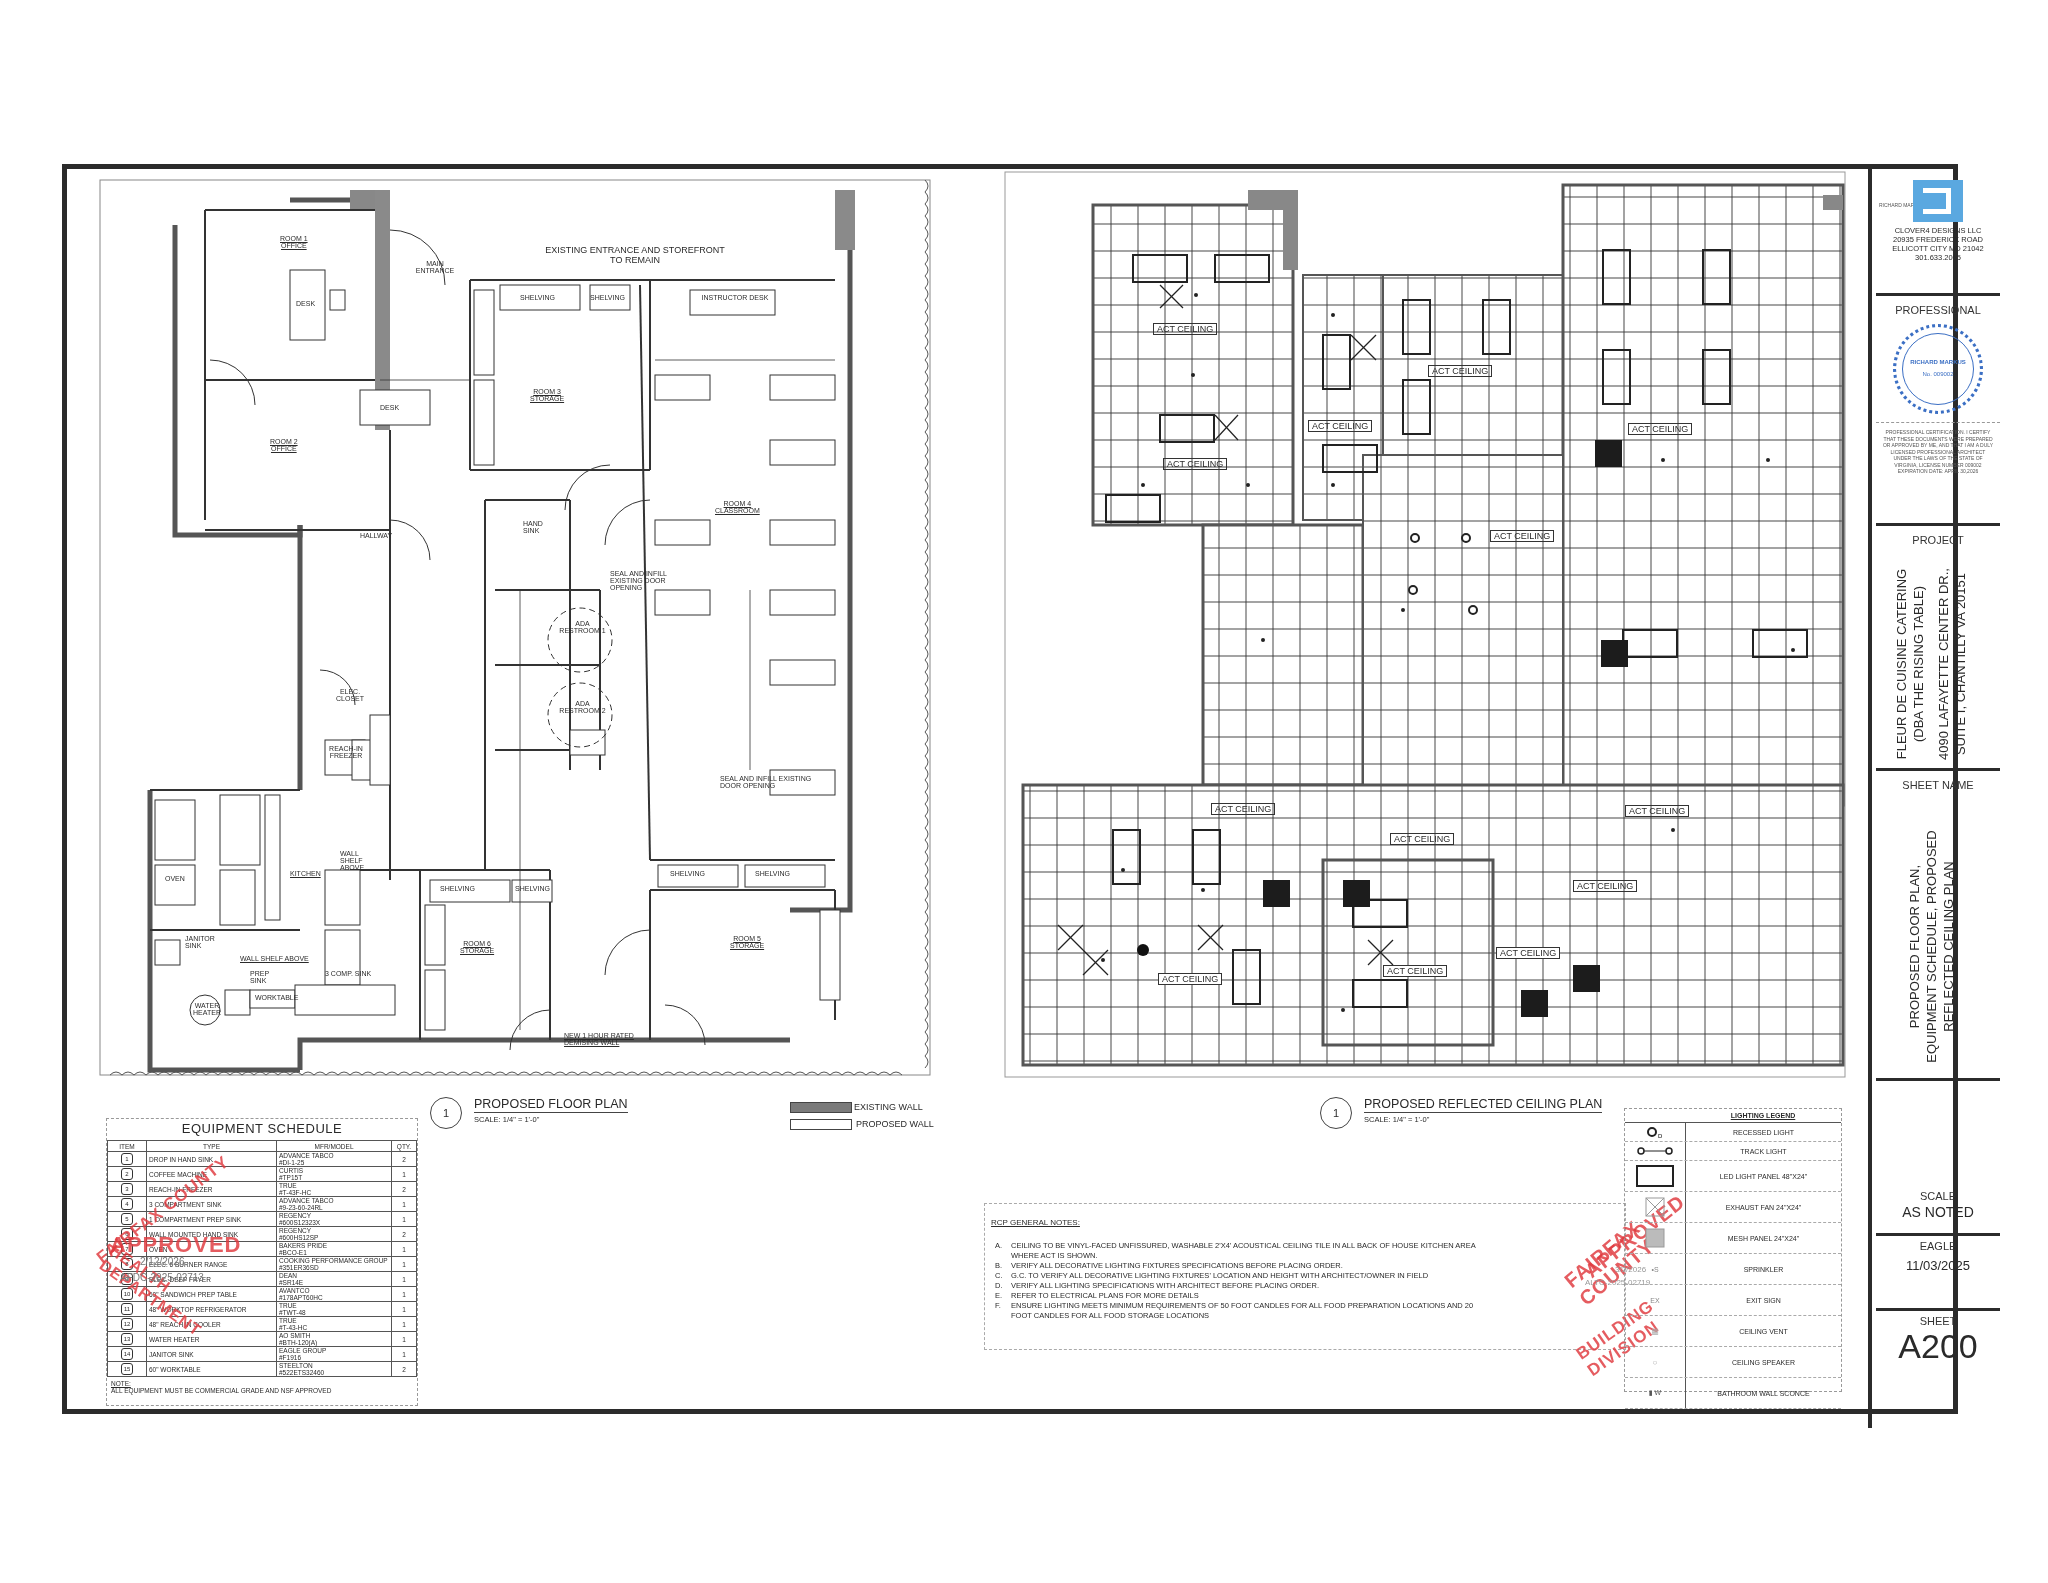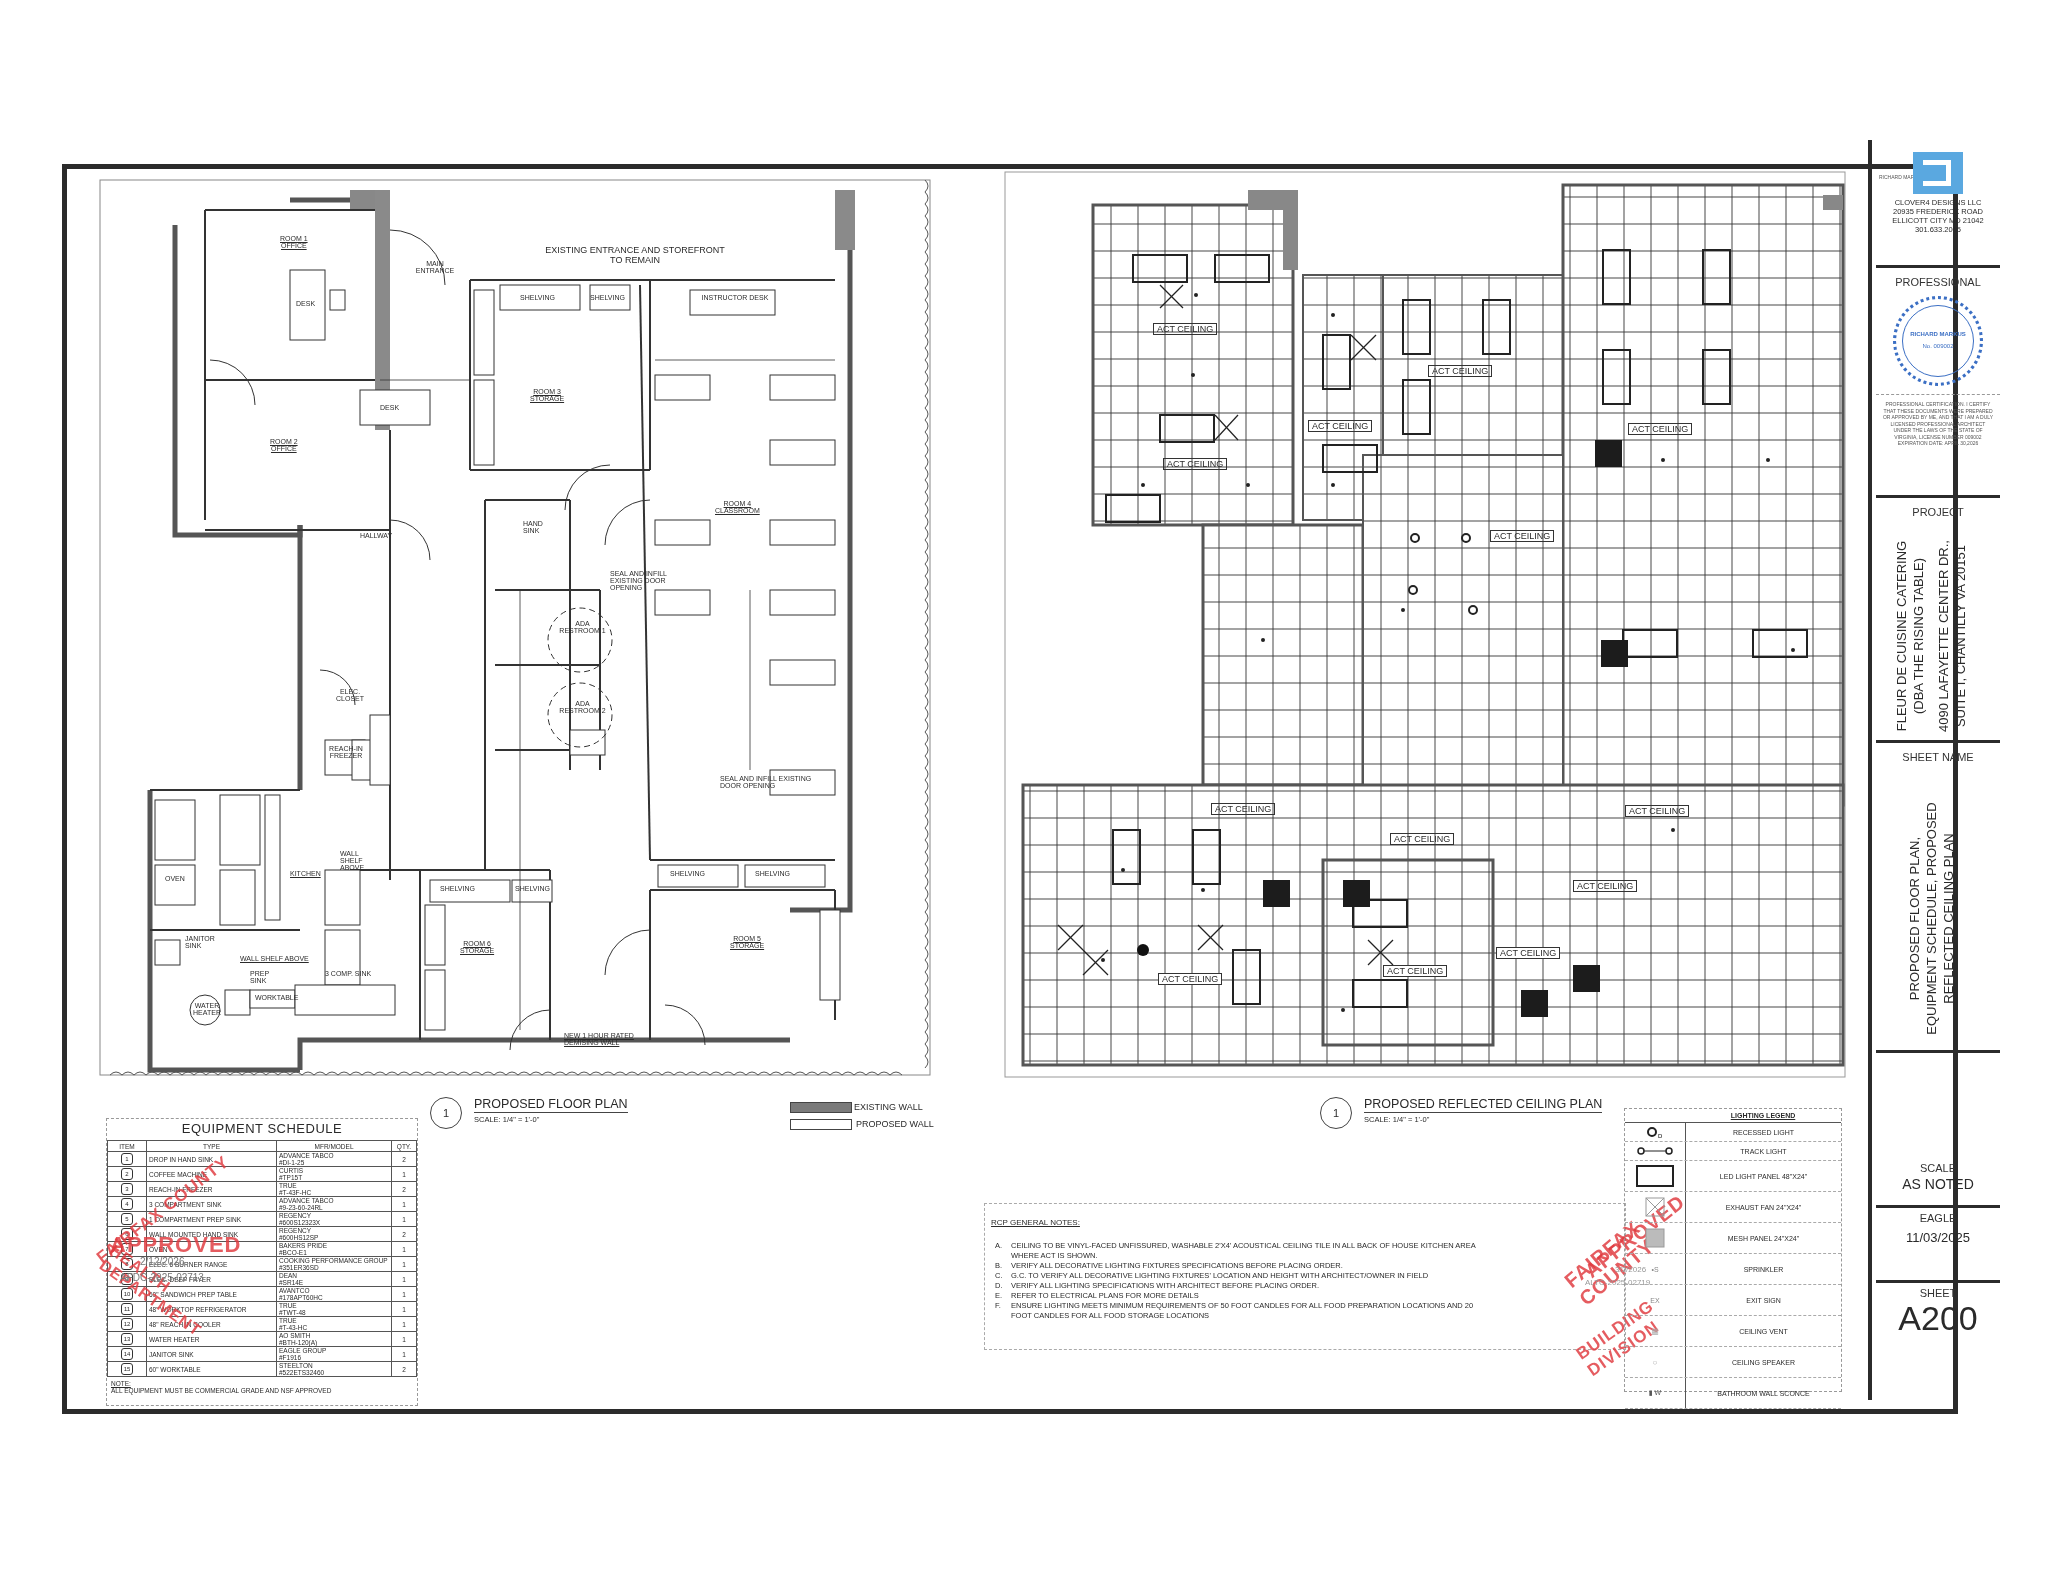--- a/index.html
+++ b/index.html
@@ -5,21 +5,21 @@
   html, body { margin: 0; padding: 0; }
   body {
     width: 2048px; height: 1583px; background: #ffffff; position: relative; overflow: hidden;
     font-family: "Liberation Sans", sans-serif; color: #2a2a2a;
   }
   .sheet { position: absolute; left: 62px; top: 164px; width: 1896px; height: 1250px; border: 5px solid #2b2b2b; box-sizing: border-box; background: #fff; }
   .abs { position: absolute; }
   svg { position: absolute; left: 0; top: 0; }
   .t { position: absolute; white-space: nowrap; }
   
-  .tb { position: absolute; left: 1868px; top: 140px; width: 124px; height: 1260px; border-left: 4px solid #2b2b2b; }
+  .tb { position: absolute; left: 1868px; top: 168px; width: 124px; height: 1260px; border-left: 4px solid #2b2b2b; }
   .tb-sec { position: absolute; left: 4px; width: 124px; border-bottom: 3px solid #2b2b2b; box-sizing: border-box; text-align: center; }
   .tb-head { font-size: 12px; color: #333; margin-top: 8px; }
   .vert { position: absolute; transform: rotate(-90deg); transform-origin: center; white-space: nowrap; text-align: center; font-size: 13px; line-height: 17px; }
   
   .eq { position: absolute; left: 106px; top: 1118px; width: 310px; height: 286px; border: 1px dashed #999; background: #fff; }
   .eq h3 { margin: 2px 0 4px 0; text-align: center; font-size: 13px; font-weight: normal; letter-spacing: .5px; }
   .eq table { border-collapse: collapse; width: 100%; font-size: 6.5px; }
   .eq td, .eq th { border: 1px solid #555; padding: 0 2px; height: 13.5px; font-weight: normal; }
   .eq th { font-size: 6.5px; height: 10px; }
   .hexnum { display: inline-block; width: 10px; height: 10px; border: 1px solid #333; border-radius: 3px; font-size: 6px; text-align: center; line-height: 10px; }

